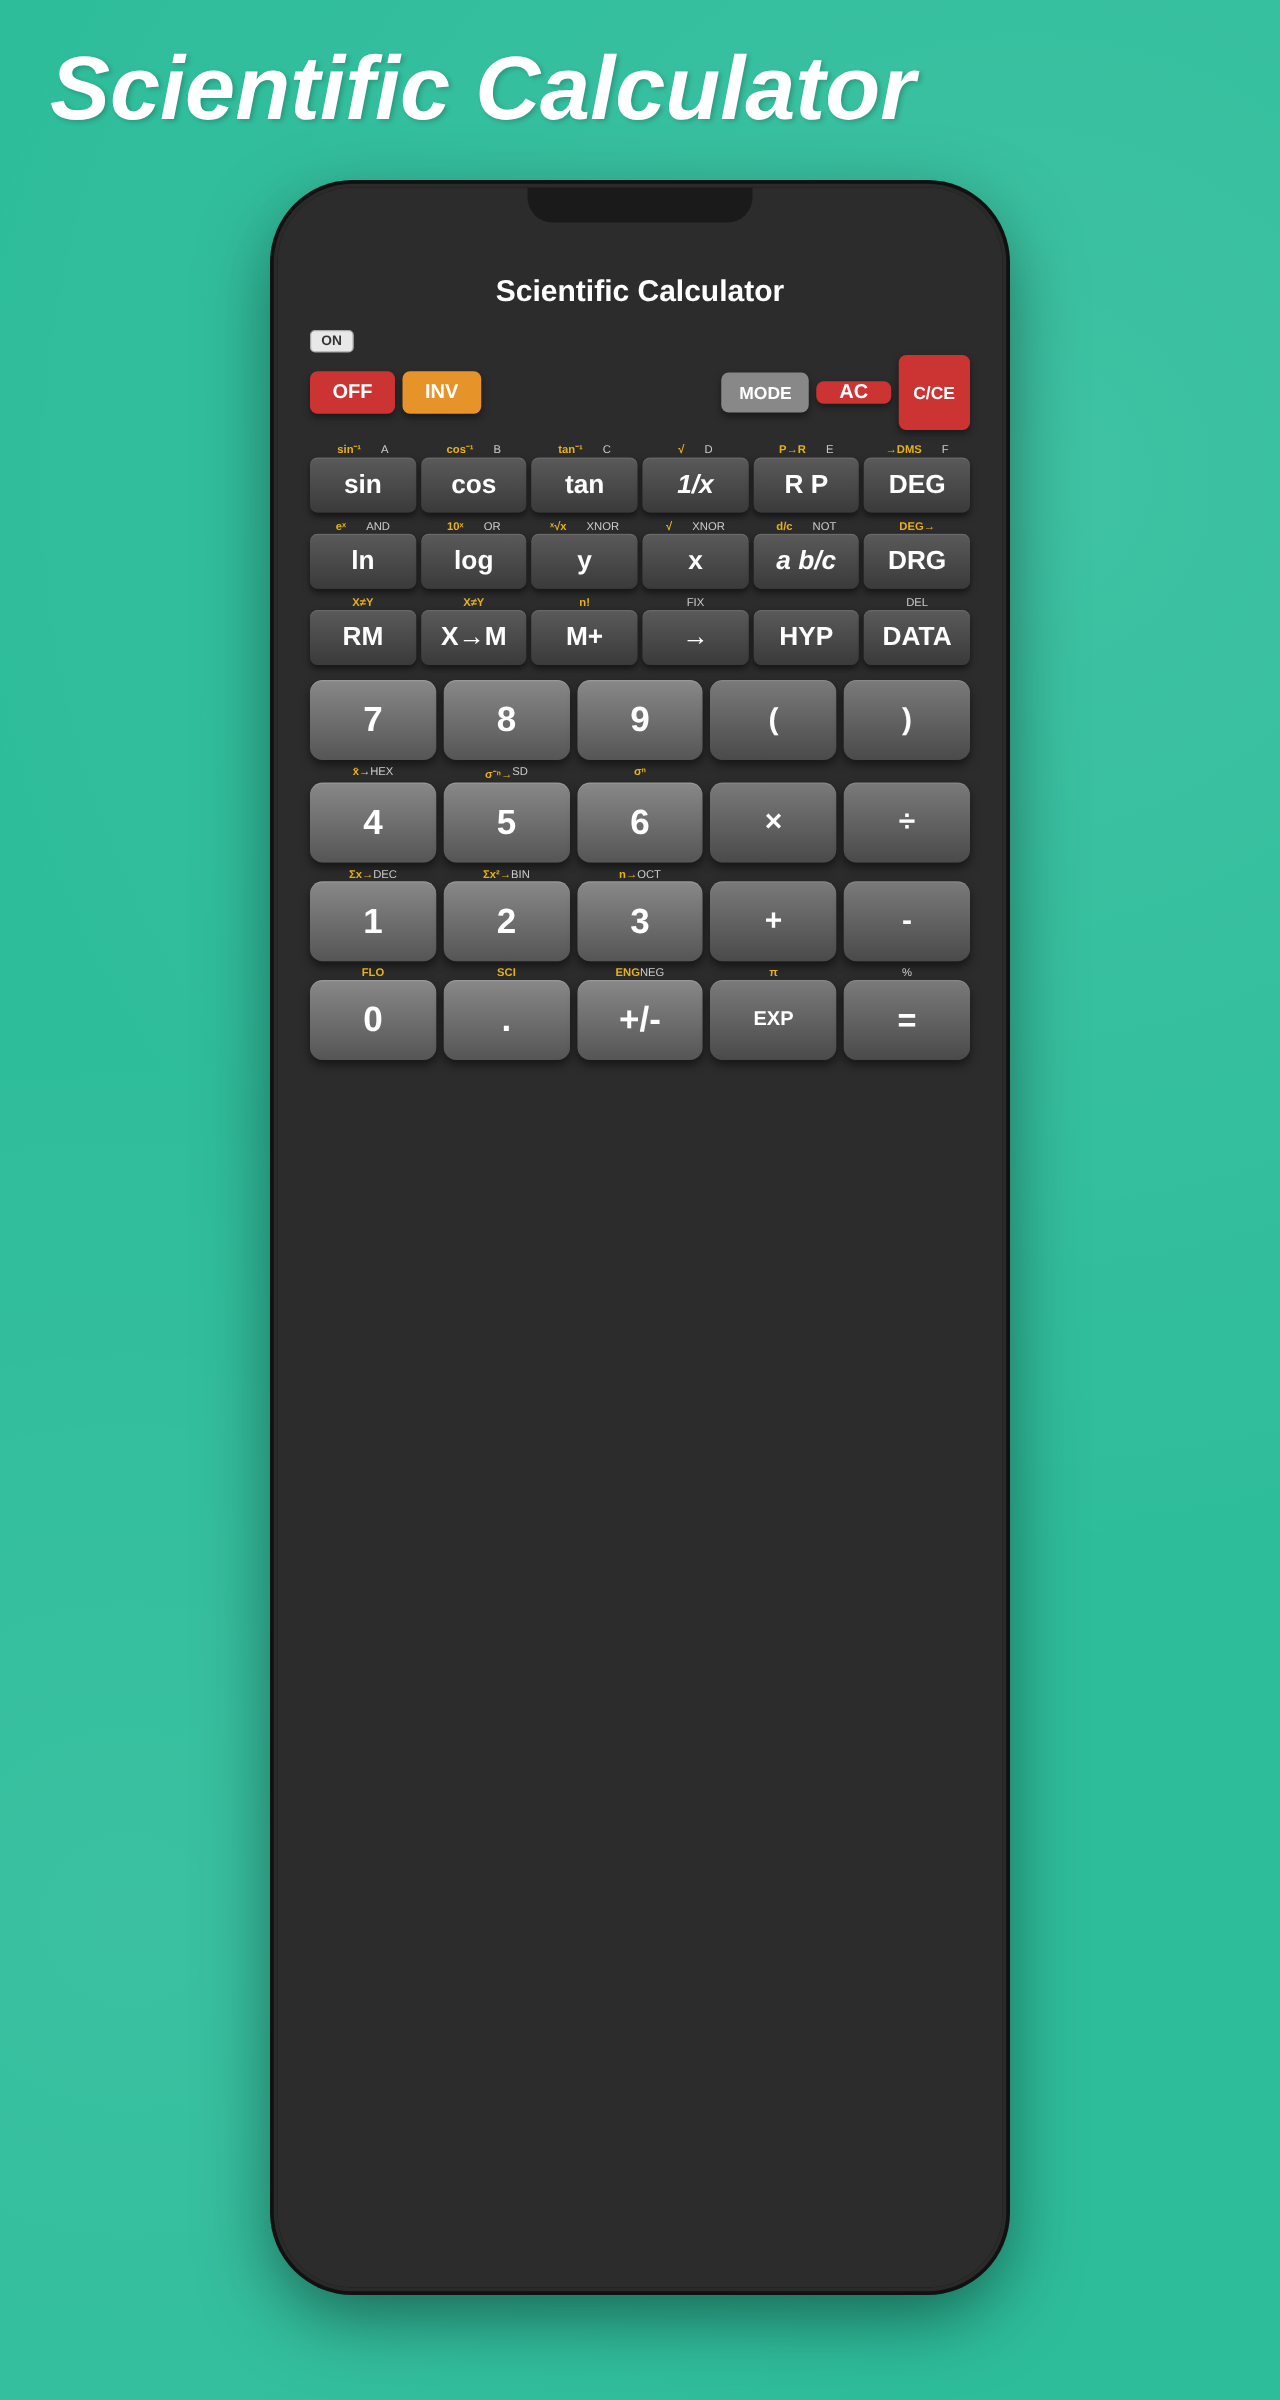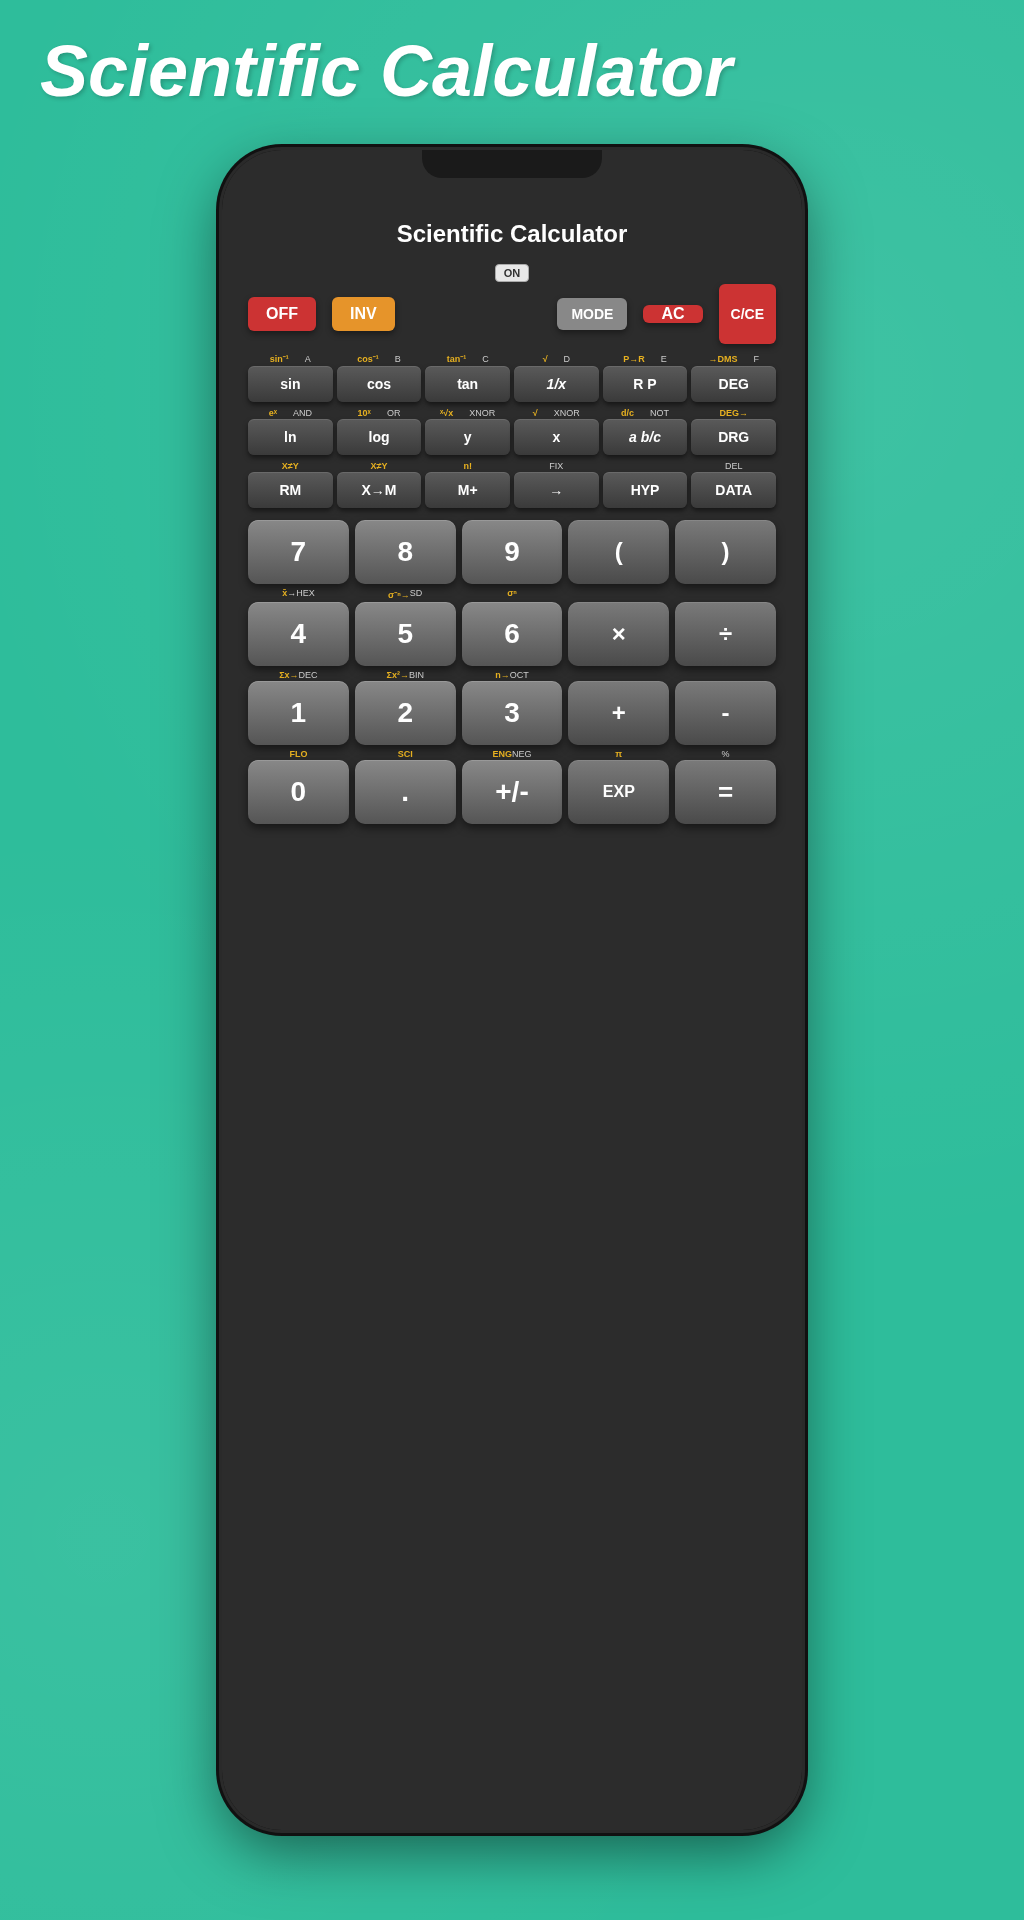--- a/index.html
+++ b/index.html
@@ -127,39 +127,39 @@
       font-weight: 900;
       color: #111;
       letter-spacing: 4px;
       text-align: right;
       line-height: 1.1;
     }
 
     
     .on-label-row {
       display: flex;
-      justify-content: center;
+      justify-content: flex-start;
       padding: 0 6px;
       margin-bottom: 2px;
     }
     .on-label {
       background: #e8e8e8;
       color: #333;
       font-size: 11px;
       font-weight: bold;
       padding: 2px 8px;
       border-radius: 4px;
       border: 1px solid #aaa;
     }
 
     
     .control-row {
       display: flex;
       align-items: center;
-      gap: 16px;
+      gap: 6px;
       margin-bottom: 4px;
       padding: 0 6px;
     }
 
     .btn-off {
       background: #cc3333;
       color: white;
       font-size: 16px;
       font-weight: bold;
       padding: 8px 18px;
@@ -253,21 +253,21 @@
     .func-btn-row {
       display: flex;
       gap: 4px;
       margin-bottom: 6px;
     }
 
     .func-btn {
       flex: 1;
       background: linear-gradient(180deg, #5a5a5a 0%, #3a3a3a 100%);
       color: white;
-      font-size: 14px;
+      font-size: 21px;
       font-weight: bold;
       padding: 10px 4px;
       border-radius: 6px;
       border: none;
       cursor: pointer;
       box-shadow: 0 3px 5px rgba(0,0,0,0.5), inset 0 1px 0 rgba(255,255,255,0.1);
       text-align: center;
     }
 
     

